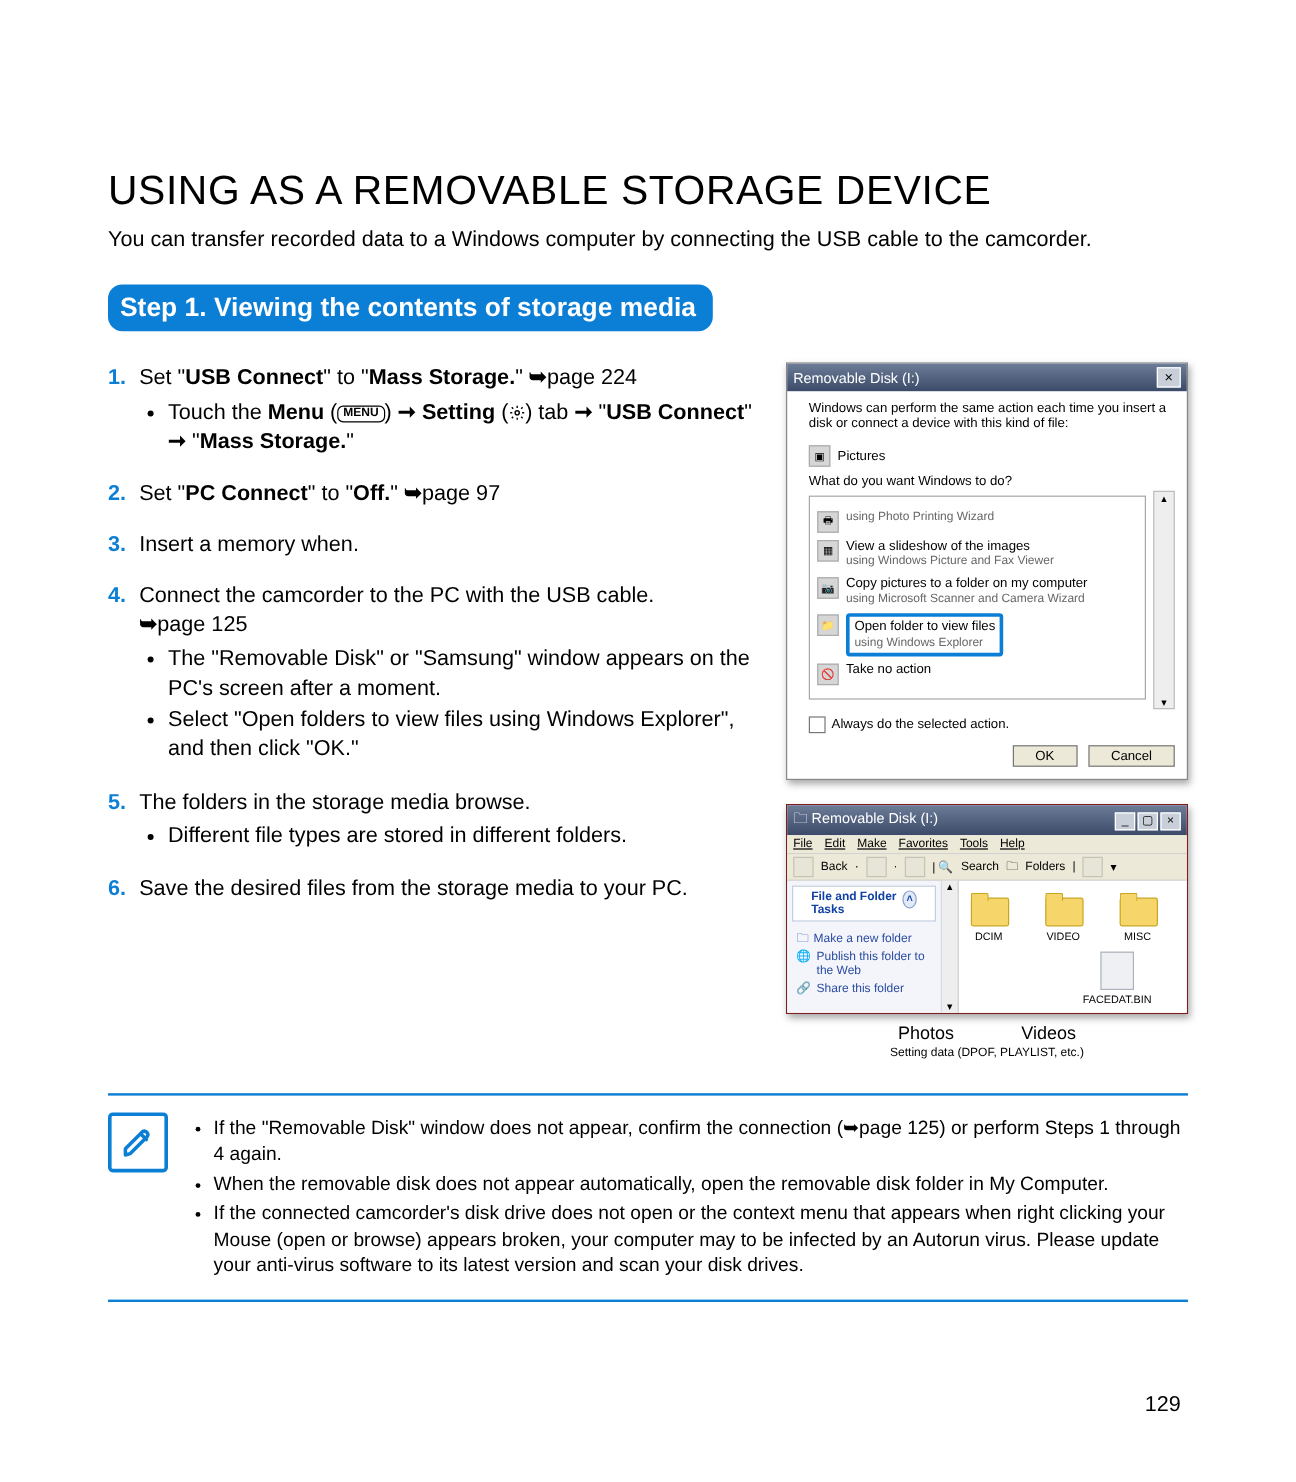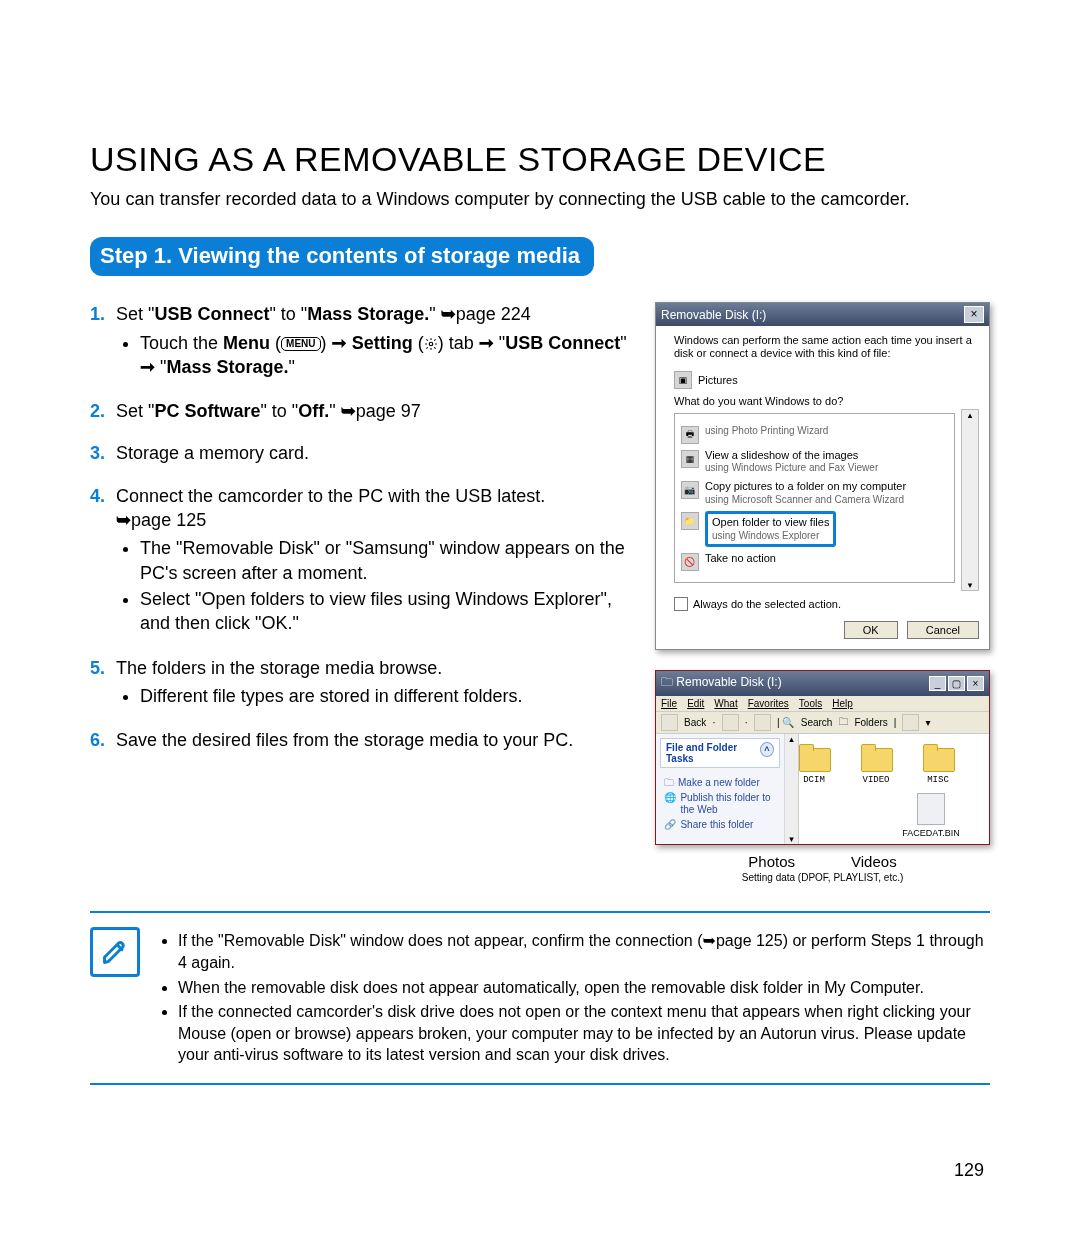--- a/index.html
+++ b/index.html
@@ -45,27 +45,27 @@
   
   .explorer{border:1px solid #7f1d1d;background:#fff;box-shadow:2px 3px 6px rgba(0,0,0,.35);font-family:Tahoma,Geneva,sans-serif;font-size:10px;}
   .ex-title{background:linear-gradient(#6d7d98,#3a4a68);color:#fff;font-size:12px;padding:2px 5px;display:flex;justify-content:space-between;align-items:center;}
   .ex-winbtns span{display:inline-block;width:15px;height:13px;background:#c9cfd9;border:1px solid #fff;margin-left:2px;text-align:center;font-size:10px;line-height:13px;color:#000;}
   .ex-menu,.ex-tool{background:#ece9d8;border-bottom:1px solid #ccc;padding:2px 5px;color:#000;}
   .ex-menu span{margin-right:10px;text-decoration:underline;text-decoration-color:#000;text-underline-offset:1px;font-size:10px;}
   .ex-tool{display:flex;align-items:center;gap:6px;font-size:10px;}
   .ex-tool .btn-ico{width:15px;height:15px;background:#e7e5d8;border:1px solid #c6c3b3;display:inline-block;}
   .ex-body{display:flex;height:110px;}
   .ex-side{width:128px;background:#f3f5fb;border-right:1px solid #d5dae4;}
-  .ex-panel-title{background:#fff;border:1px solid #c3cde0;color:#1141a3;font-weight:700;font-size:10px;padding:3px 5px;margin:4px 4px;display:flex;justify-content:space-between;}
+  .ex-panel-title{background:#fff;border:1px solid #c3cde0;color:#1141a3;font-weight:700;font-size:10px;padding:3px 15px;margin:4px 4px;display:flex;justify-content:space-between;}
   .ex-panel-title .circ{width:13px;height:13px;border-radius:50%;border:1px solid #8aa0cc;background:#e3eaf7;text-align:center;font-size:9px;line-height:13px;}
   .ex-tasks{padding:2px 8px 0 8px;color:#2a4aa0;}
   .ex-tasks div{margin:3px 0;display:flex;align-items:flex-start;gap:4px;line-height:1.2;}
   .ex-main{flex:1;background:#fff;position:relative;padding:10px 6px;}
   .ex-sc{position:absolute;left:0;top:0;bottom:0;width:13px;background:#eee;border-right:1px solid #ccc;display:flex;flex-direction:column;justify-content:space-between;font-size:9px;text-align:center;}
-  .folders{display:flex;gap:28px;margin-left:6px;font-family:Liberation Mono, monospace;}
+  .folders{display:flex;gap:28px;margin-left:16px;}
   .fcol{text-align:center;}
   .ficon{width:34px;height:28px;margin:0 auto 3px;position:relative;}
   .ficon::before{content:"";position:absolute;left:2px;top:4px;width:30px;height:22px;background:#f6d66b;border:1px solid #c7a620;border-radius:2px;}
   .ficon::after{content:"";position:absolute;left:2px;top:0;width:13px;height:6px;background:#f6d66b;border:1px solid #c7a620;border-bottom:none;border-radius:2px 2px 0 0;}
   .fname{font-size:9px;}
   .fbin{margin-left:88px;margin-top:8px;text-align:center;}
   .fbin .bicon{width:26px;height:30px;background:#eef0f4;border:1px solid #aeb2bb;margin:0 auto 3px;}
 
   .caption{font-size:15px;color:#000;text-align:center;margin-top:8px;}
   .caption .lbl{display:inline-block;margin:0 28px;}
@@ -104,31 +104,31 @@
                     <circle cx="12" cy="12" r="3"></circle>
                     <path d="M12 2v3M12 19v3M4.2 4.2l2.1 2.1M17.7 17.7l2.1 2.1M2 12h3M19 12h3M4.2 19.8l2.1-2.1M17.7 6.3l2.1-2.1"></path>
                   </svg>)<span> tab </span><span class="arrow">➞</span> "<b>USB Connect</b>" <span class="arrow">➞</span> "<b>Mass Storage.</b>"
               </li>
             </ul>
           </div>
         </li>
         <li>
           <span class="num">2.</span>
           <div class="body">
-            <span>Set "</span><b>PC Software</b><span>" to "</span><b>Off.</b><span>" </span><span class="arrow">➥</span><span>page 97</span>
+            <span>Set "</span><b>PC Connect</b><span>" to "</span><b>Off.</b><span>" </span><span class="arrow">➥</span><span>page 97</span>
           </div>
         </li>
         <li>
           <span class="num">3.</span>
-            <div class="body">Storage a memory card.</div>
+            <div class="body">Insert a memory when.</div>
         </li>
         <li>
           <span class="num">4.</span>
           <div class="body">
-            <span>Connect the camcorder to the PC with the USB latest.</span><br><span class="arrow">➥</span><span>page 125</span>
+            <span>Connect the camcorder to the PC with the USB cable.</span><br><span class="arrow">➥</span><span>page 125</span>
             <ul class="sub">
               <li>The "Removable Disk" or "Samsung" window appears on the PC's screen after a moment.</li>
               <li>Select "Open folders to view files using Windows Explorer", and then click "OK."</li>
             </ul>
           </div>
         </li>
         <li>
           <span class="num">5.</span>
           <div class="body">
             <span>The folders in the storage media browse.</span>
@@ -206,21 +206,21 @@
           </div>
         </div>
       </div>
 
       <div class="explorer">
         <div class="ex-title">
           <span>🗀 <span>Removable Disk (I:)</span></span>
           <span class="ex-winbtns"><span>_</span><span>▢</span><span>×</span></span>
         </div>
         <div class="ex-menu">
-          <span>File</span><span>Edit</span><span>What</span><span>Favorites</span><span>Tools</span><span>Help</span>
+          <span>File</span><span>Edit</span><span>Make</span><span>Favorites</span><span>Tools</span><span>Help</span>
         </div>
         <div class="ex-tool">
           <span class="btn-ico"></span><span>Back</span> · <span class="btn-ico"></span> · <span class="btn-ico"></span> | 🔍 <span>Search</span> 🗀 <span>Folders</span> | <span class="btn-ico"></span>▾
         </div>
         <div class="ex-body">
           <div class="ex-side">
             <div class="ex-panel-title">
                 <span>File and Folder Tasks</span>
                 <span class="circ">˄</span>
               </div>

